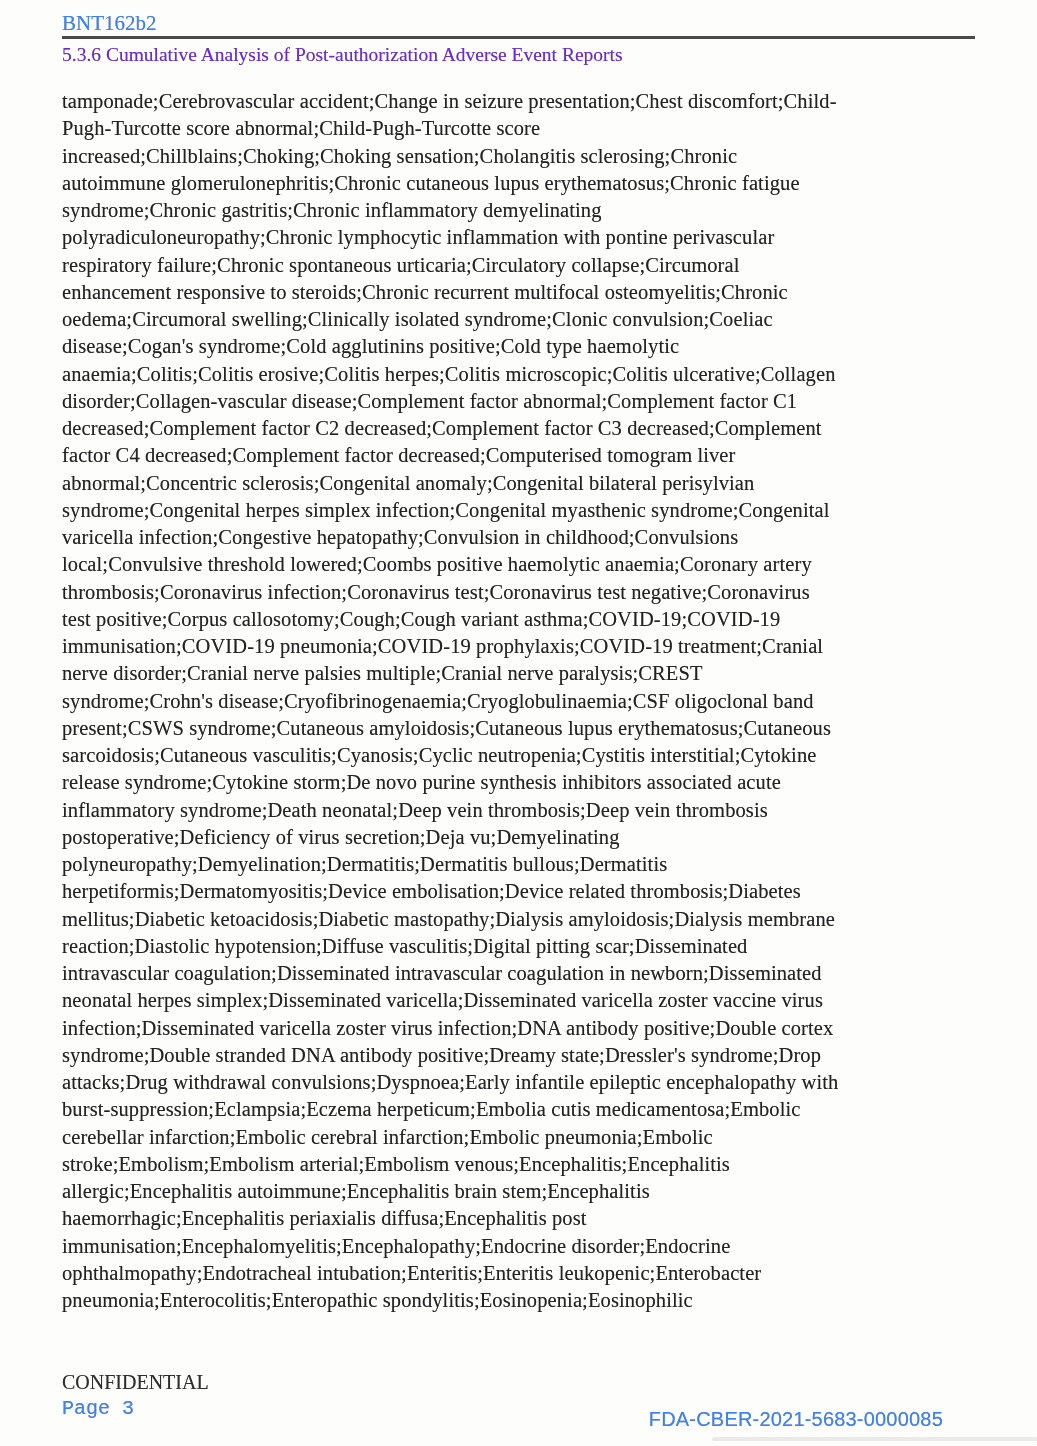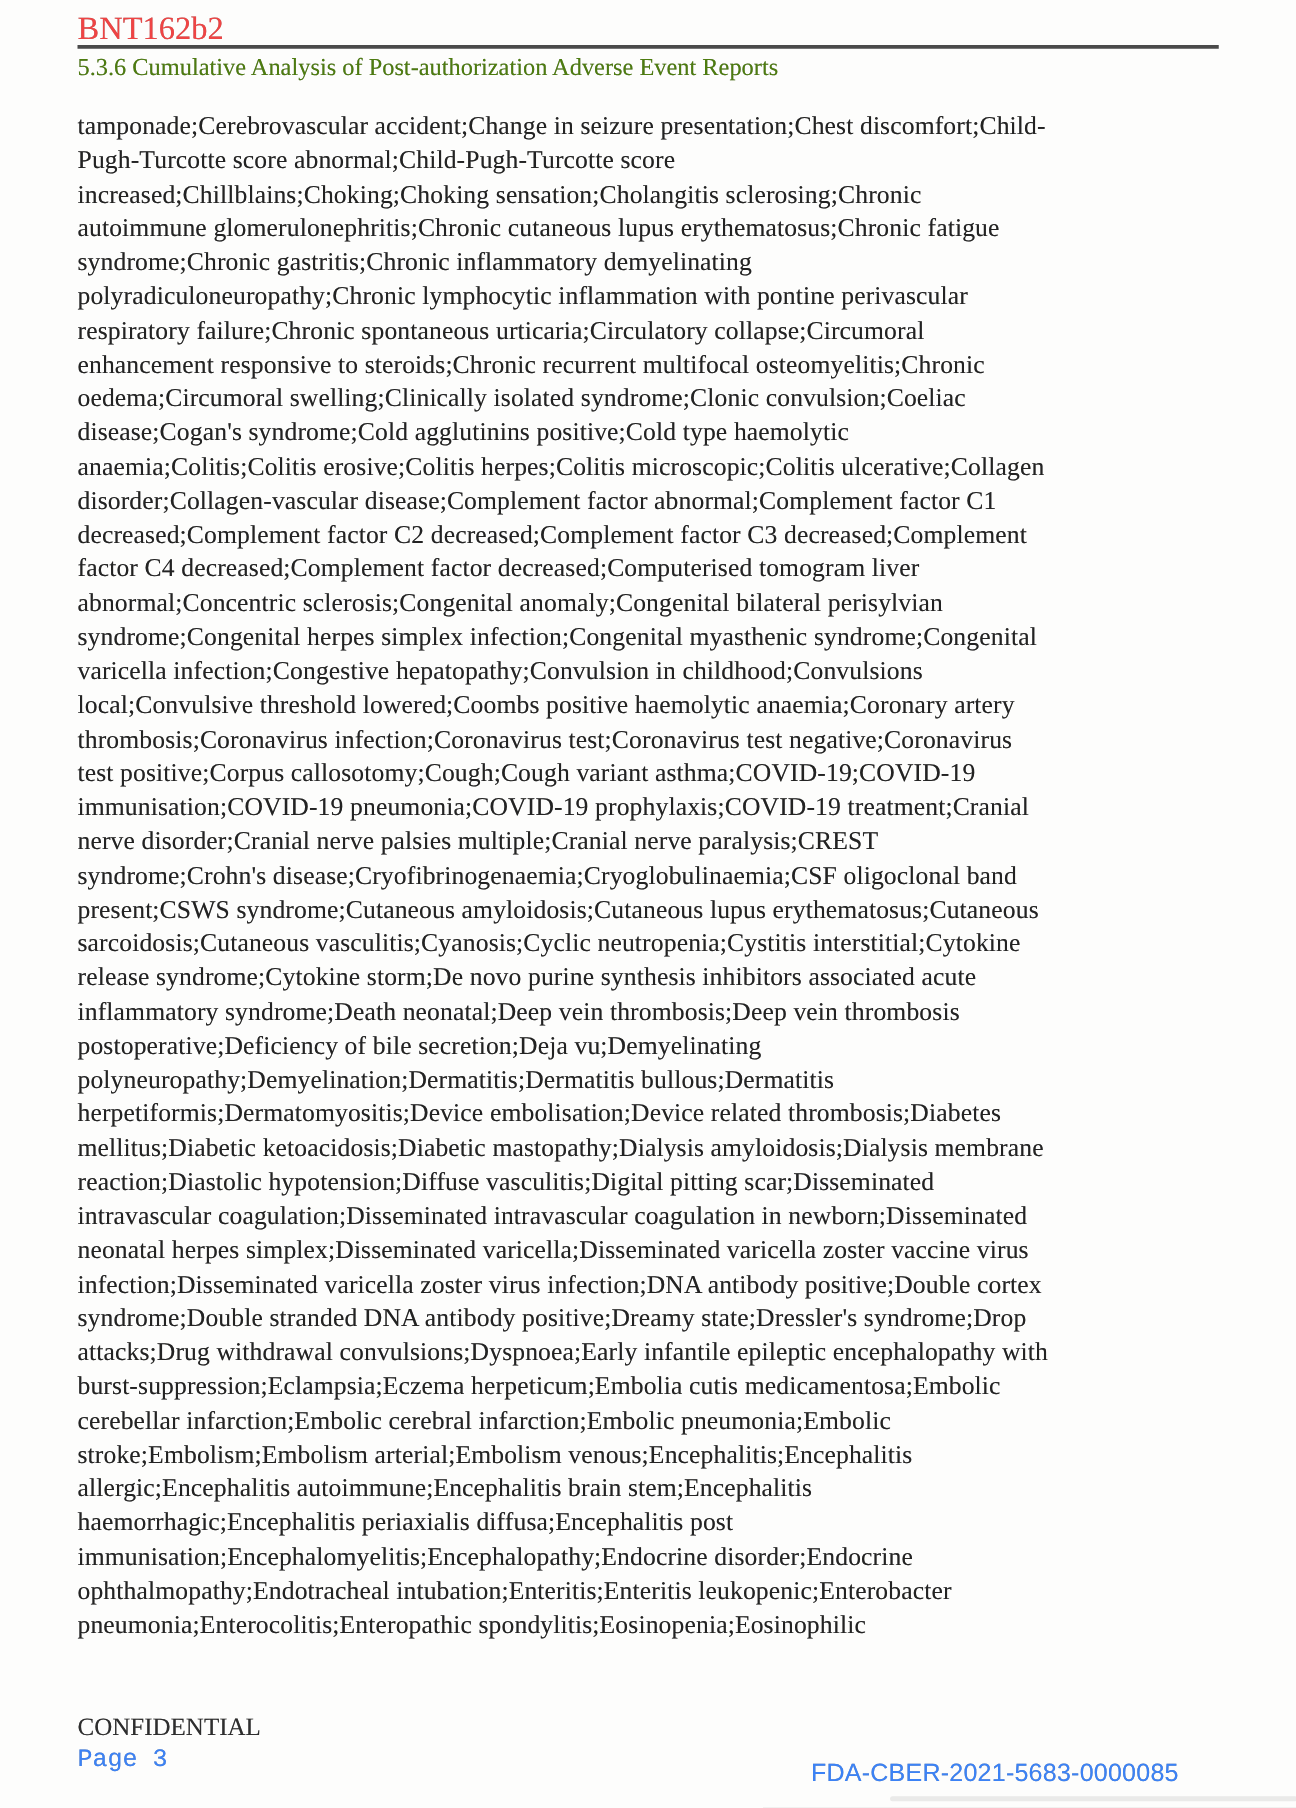--- a/index.html
+++ b/index.html
@@ -22,34 +22,34 @@
     text-shadow: 0 0 0.4px rgba(40,40,40,0.45);
   }
 
   .header {
     position: absolute;
     left: 62px;
     top: 12px;
     width: 913px;
   }
   .doc-id {
-    font-size: 26px;
+    font-size: 21px;
     line-height: 22px;
-    color: #ef4444;
+    color: #3b82f6;
   }
   .header-rule {
     margin-top: 2px;
     width: 913px;
     height: 0;
     border-top: 3px solid #4a4a4a;
   }
   .section-title {
     margin-top: 5px;
     font-size: 19.5px;
-    color: #4d7c0f;
+    color: #6d28d9;
   }
 
   .body-text {
     position: absolute;
     left: 62px;
     top: 88px;
     width: 905px;
   }
   .body-text .text-line {
     font-size: 20.5px;
@@ -128,21 +128,21 @@
       <div class="text-line">local;Convulsive threshold lowered;Coombs positive haemolytic anaemia;Coronary artery</div>
       <div class="text-line">thrombosis;Coronavirus infection;Coronavirus test;Coronavirus test negative;Coronavirus</div>
       <div class="text-line">test positive;Corpus callosotomy;Cough;Cough variant asthma;COVID-19;COVID-19</div>
       <div class="text-line">immunisation;COVID-19 pneumonia;COVID-19 prophylaxis;COVID-19 treatment;Cranial</div>
       <div class="text-line">nerve disorder;Cranial nerve palsies multiple;Cranial nerve paralysis;CREST</div>
       <div class="text-line">syndrome;Crohn's disease;Cryofibrinogenaemia;Cryoglobulinaemia;CSF oligoclonal band</div>
       <div class="text-line">present;CSWS syndrome;Cutaneous amyloidosis;Cutaneous lupus erythematosus;Cutaneous</div>
       <div class="text-line">sarcoidosis;Cutaneous vasculitis;Cyanosis;Cyclic neutropenia;Cystitis interstitial;Cytokine</div>
       <div class="text-line">release syndrome;Cytokine storm;De novo purine synthesis inhibitors associated acute</div>
       <div class="text-line">inflammatory syndrome;Death neonatal;Deep vein thrombosis;Deep vein thrombosis</div>
-      <div class="text-line">postoperative;Deficiency of bile secretion;Deja vu;Demyelinating</div>
+      <div class="text-line">postoperative;Deficiency of virus secretion;Deja vu;Demyelinating</div>
       <div class="text-line">polyneuropathy;Demyelination;Dermatitis;Dermatitis bullous;Dermatitis</div>
       <div class="text-line">herpetiformis;Dermatomyositis;Device embolisation;Device related thrombosis;Diabetes</div>
       <div class="text-line">mellitus;Diabetic ketoacidosis;Diabetic mastopathy;Dialysis amyloidosis;Dialysis membrane</div>
       <div class="text-line">reaction;Diastolic hypotension;Diffuse vasculitis;Digital pitting scar;Disseminated</div>
       <div class="text-line">intravascular coagulation;Disseminated intravascular coagulation in newborn;Disseminated</div>
       <div class="text-line">neonatal herpes simplex;Disseminated varicella;Disseminated varicella zoster vaccine virus</div>
       <div class="text-line">infection;Disseminated varicella zoster virus infection;DNA antibody positive;Double cortex</div>
       <div class="text-line">syndrome;Double stranded DNA antibody positive;Dreamy state;Dressler's syndrome;Drop</div>
       <div class="text-line">attacks;Drug withdrawal convulsions;Dyspnoea;Early infantile epileptic encephalopathy with</div>
       <div class="text-line">burst-suppression;Eclampsia;Eczema herpeticum;Embolia cutis medicamentosa;Embolic</div>

